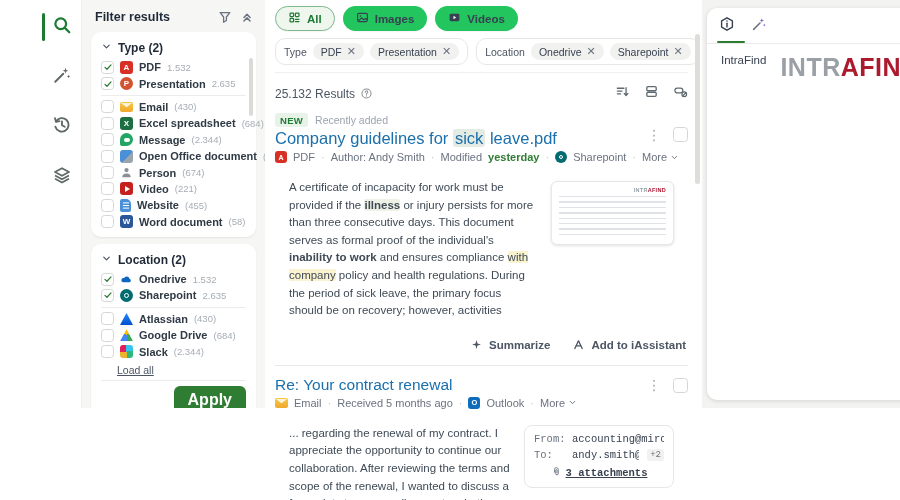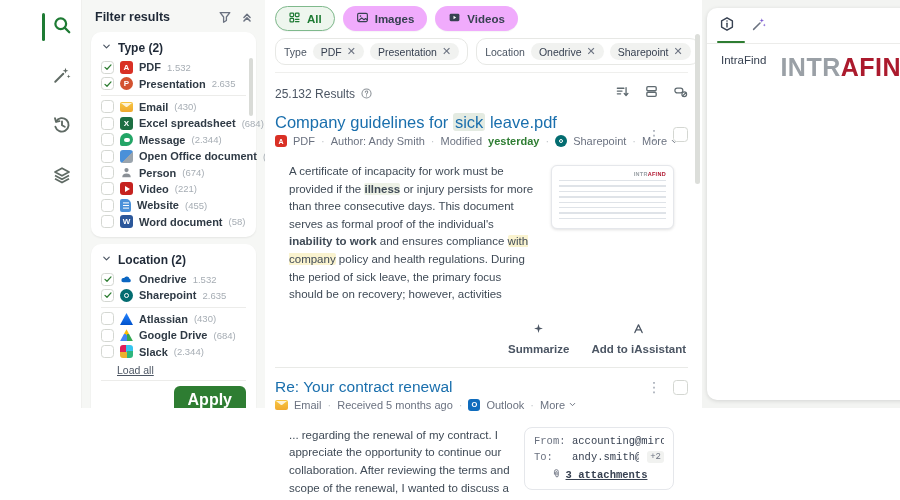--- a/index.html
+++ b/index.html
@@ -35,21 +35,21 @@
   .slim { display:flex; align-items:center; gap:7px; font-size:12px; font-weight:700; color:#1f2937; height:26px; cursor:pointer; }
   .slim svg { width:11px; height:11px; color:#4b5563; }
   .slim .spacer { flex:1; }
   .slim .clear-filter { color:#e8553f; display:flex; }
   .slim .clear-filter svg { width:13px; height:13px; }
   .card-scroll { position:absolute; right:3px; top:26px; width:4px; height:58px; background:#d9dbd7; border-radius:2px; }
 
   
   .main { width:437px; flex:0 0 auto; background:#fff; padding:6px 14px 0 10px; position:relative; }
   .tabs { display:flex; gap:8px; align-items:center; margin-bottom:7px; }
-  .tab { display:flex; align-items:center; gap:6px; font-size:11.5px; font-weight:600; color:#374151; background:#f0abfc; border:1px solid transparent; border-radius:999px; padding:4px 12px; cursor:pointer; box-shadow:0 1px 1px rgba(0,0,0,.04); }
+  .tab { display:flex; align-items:center; gap:6px; font-size:11.5px; font-weight:600; color:#374151; background:#22c55e; border:1px solid transparent; border-radius:999px; padding:4px 12px; cursor:pointer; box-shadow:0 1px 1px rgba(0,0,0,.04); }
   .tab svg { width:13px; height:13px; }
   .tab.active { background:#eef6ee; border-color:#7fb98c; color:#1e7b34; }
   .chiprow { display:flex; gap:8px; margin-bottom:6px; padding-bottom:7px; border-bottom:1px solid #efefed; }
   .chipgroup { display:flex; align-items:center; gap:6px; border:1px solid #e7e8e5; border-radius:10px; padding:4px 8px; }
   .chipgroup-label { font-size:10.5px; color:#4b5563; }
   .chip { display:flex; align-items:center; gap:5px; background:#f1f2f0; border-radius:999px; padding:2.5px 8px; font-size:10.5px; color:#374151; cursor:pointer; }
   .chip .x { font-size:11px; color:#6b7280; line-height:1; cursor:pointer; }
   .resbar { display:flex; align-items:center; padding:5px 0 8px; }
   .rescount { font-size:12px; color:#4b5563; display:flex; align-items:center; gap:5px; }
   .rescount svg { width:13px; height:13px; color:#8a9096; }
@@ -74,21 +74,21 @@
   .rbody { display:flex; gap:14px; }
   .snippet { font-size:11.5px; line-height:1.53; color:#3f4a56; width:266px; }
   .snippet .hl-soft { background:#eef2e6; font-weight:700; border-radius:2px; }
   .snippet .hl-yellow { background:#faf3cf; border-radius:2px; }
   .snippet strong { font-weight:700; }
   .thumb { width:131px; height:64px; background:#fff; border:1px solid #e5e7eb; border-radius:6px; box-shadow:0 1px 3px rgba(0,0,0,.12); padding:5px 7px; margin-top:2px; cursor:pointer; }
   .thumb-brand { text-align:right; font-size:5.5px; font-weight:800; letter-spacing:.3px; }
   .thumb-brand .g { color:#9aa0a6; } .thumb-brand .r { color:#b01730; }
   .thumb-lines { margin-top:3px; height:40px; background:repeating-linear-gradient(180deg,#dfe3e8 0 1.4px,transparent 1.4px 5.4px); }
   .action-row { display:flex; justify-content:flex-end; align-items:center; gap:22px; padding:8px 2px 2px; }
-  .action { display:flex; align-items:center; gap:6px; font-size:11.5px; color:#4b5563; font-weight:600; cursor:pointer;flex-direction:column; }
+  .action { display:flex; align-items:center; gap:6px; font-size:11.5px; color:#4b5563; font-weight:600; cursor:pointer; }
   .action svg { width:13px; height:13px; }
   .hdiv { height:1px; background:#e9eae7; margin:4px 0 8px; }
 
   .emailbox { width:150px; border:1px solid #e5e7eb; border-radius:8px; padding:7px 9px; font-size:10.5px; align-self:flex-start;font-family:Liberation Mono, monospace; }
   .erow { display:flex; gap:8px; margin-bottom:4px; align-items:center; }
   .elabel { color:#6b7280; width:30px; flex:0 0 auto; }
   .evalue { color:#374151; white-space:nowrap; overflow:hidden; }
   .plus-badge { background:#f1f2f0; border-radius:3px; font-size:9px; color:#6b7280; padding:1px 3px; }
   .attach { display:flex; align-items:center; gap:4px; justify-content:center; color:#374151; margin-top:5px; cursor:pointer; }
   .attach svg { width:11px; height:11px; color:#6b7280; }
@@ -433,20 +433,24 @@
             </svg></span>
         <span><svg viewBox="0 0 16 16" fill="none" stroke="currentColor" stroke-width="1.3">
               <rect x="2" y="4.5" width="8.5" height="5" rx="2.5"></rect>
               <circle cx="12" cy="11" r="2.5"></circle>
               <path d="M10.3 12.7 L13.7 9.3" stroke-linecap="round"></path>
             </svg></span>
       </span>
     </div>
 
     <article class="result r1">
+      <div class="badge-row">
+        <span class="new-badge">NEW</span>
+        <span class="badge-note">Recently added</span>
+      </div>
       <div class="rtitle"><span>Company guidelines for </span><span class="hl">sick</span><span> leave.pdf</span></div>
       <div class="r-controls">
         <span class="kebab">⋮</span>
         <span class="selbox"></span>
       </div>
       <div class="meta">
         <span style="width:12px;height:12px;border-radius:3px;background:#d93025;display:flex;align-items:center;justify-content:center;color:#fff;font-size:7px;font-weight:700">A</span>
         <span>PDF</span>
         <span class="dot">·</span>
         <span>Author: Andy Smith</span>

